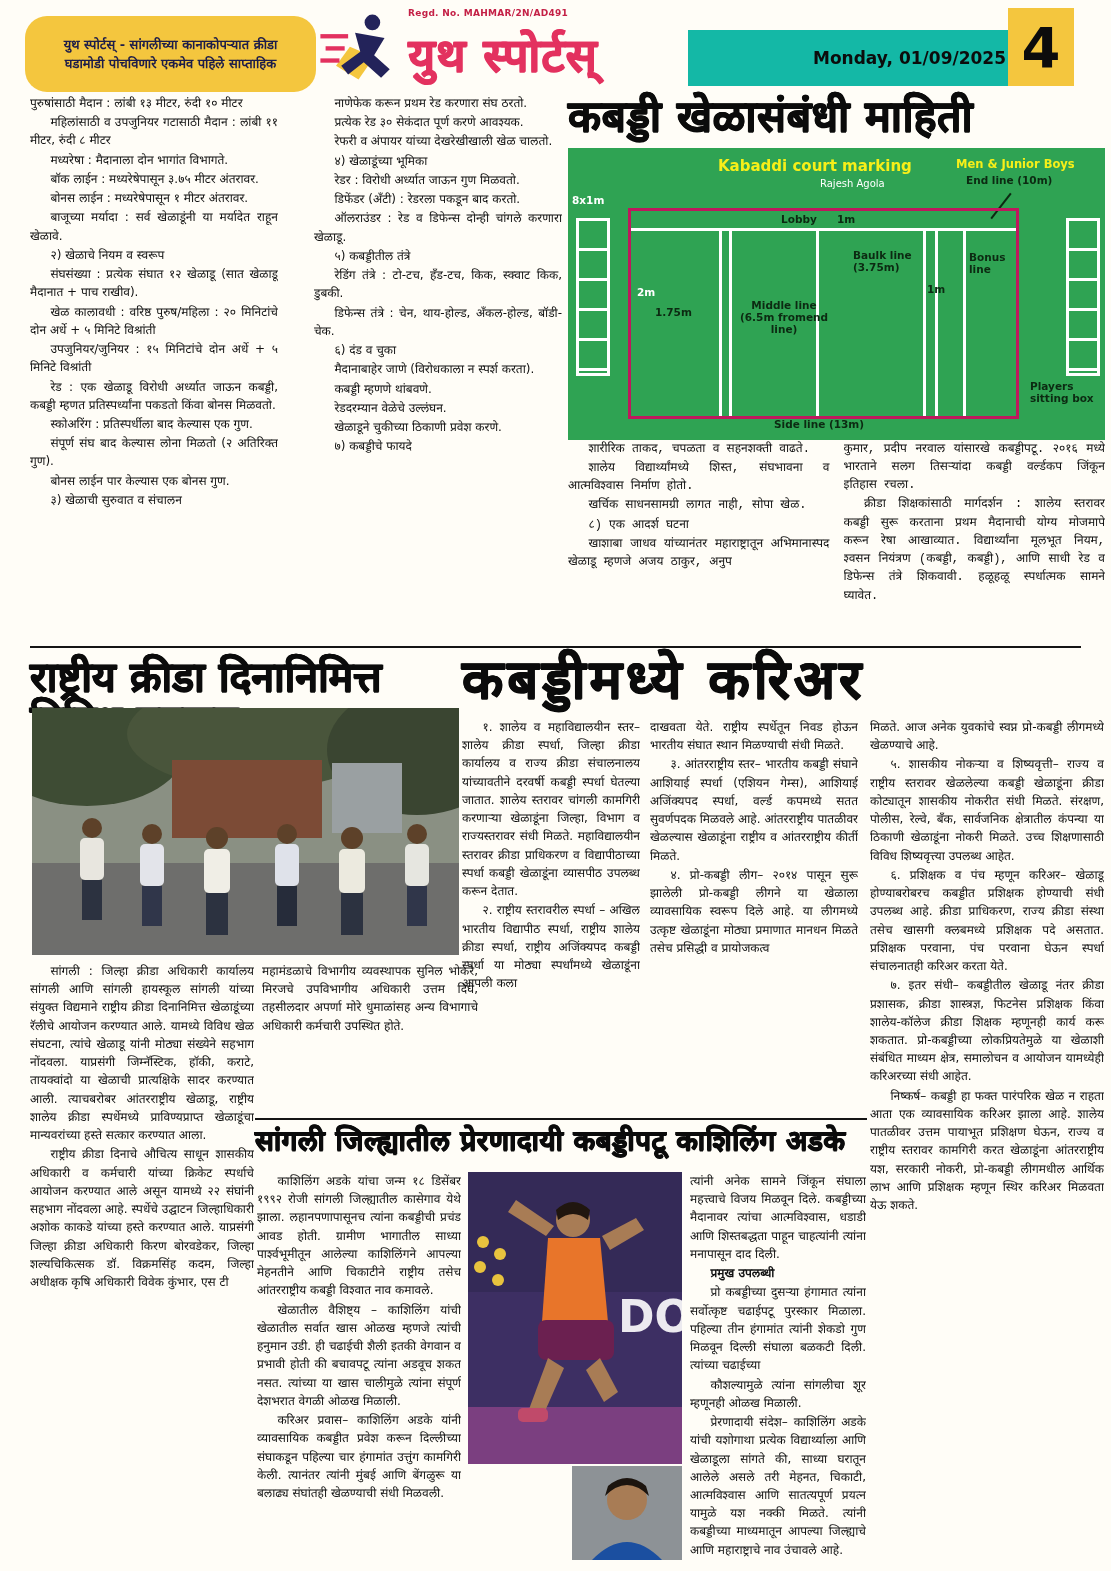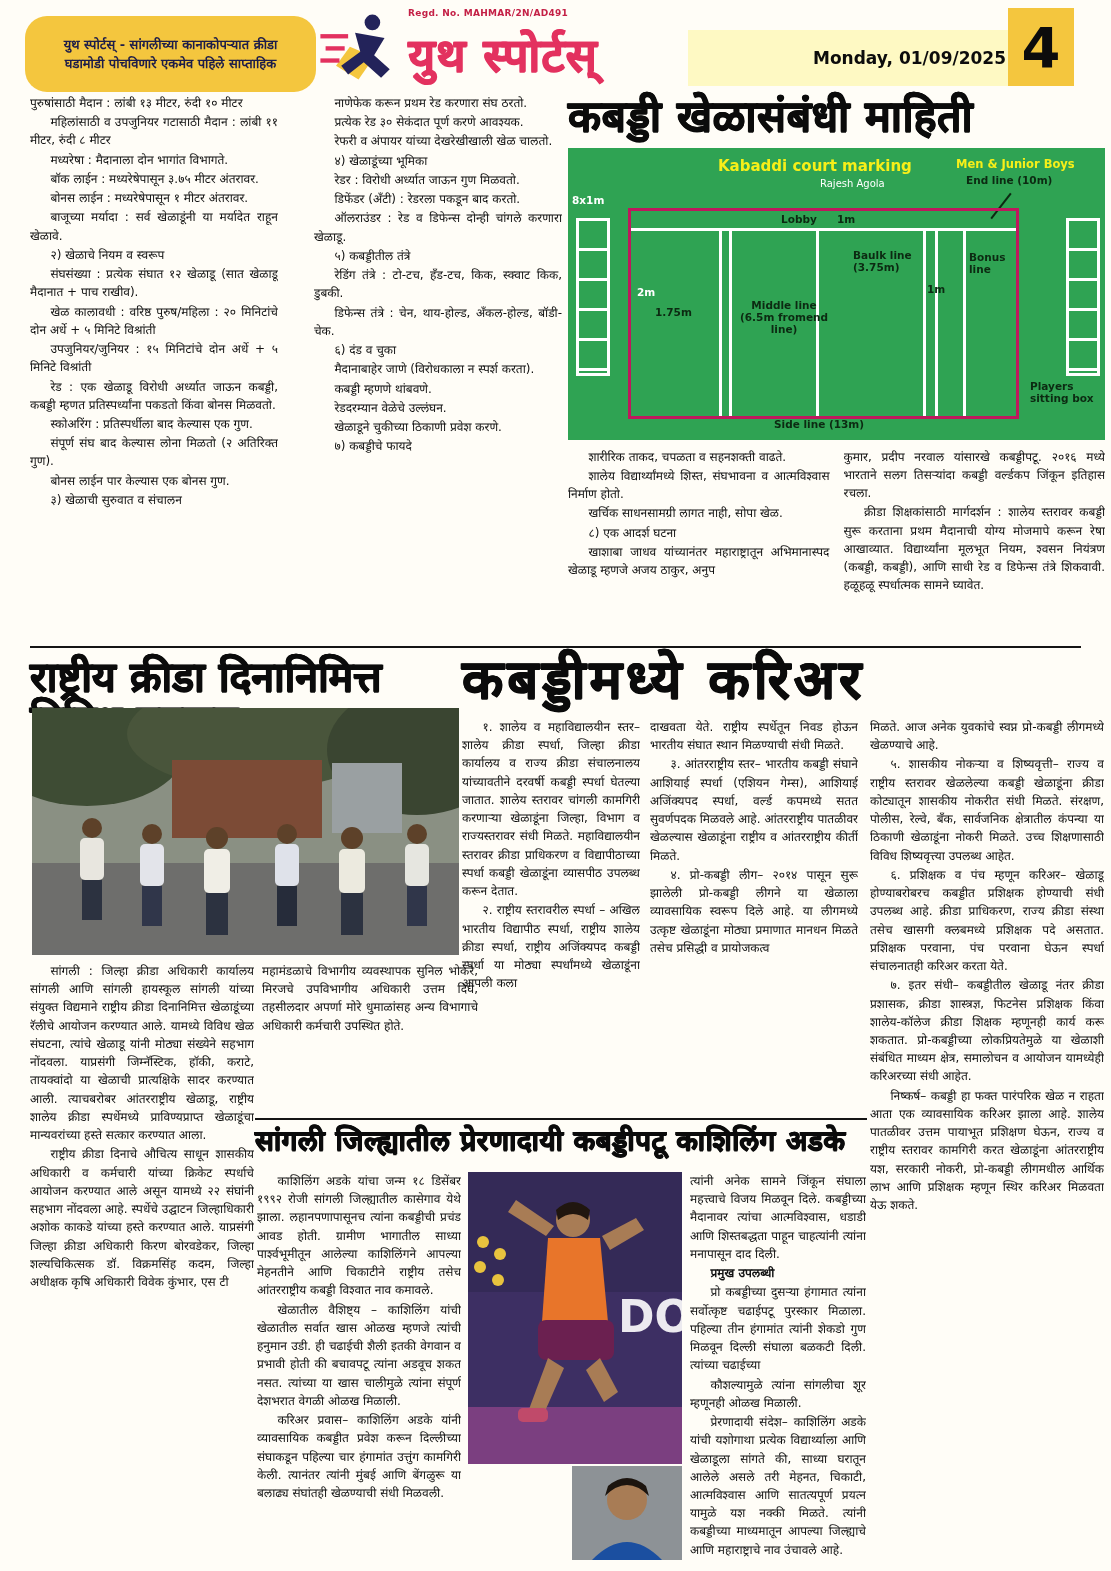--- a/index.html
+++ b/index.html
@@ -9,21 +9,21 @@
     font-family:"DejaVu Sans",sans-serif;color:#111;
     outline:1px solid #9a9a94;
   }
   .abs{position:absolute;}
   
   .tag-box{background:#f4c63e;color:#1d1d49;font-weight:bold;font-size:13px;
     line-height:1.5;text-align:center;display:flex;flex-direction:column;justify-content:center;padding:4px 8px;}
   .regd{color:#c42046;font-size:9px;font-weight:bold;letter-spacing:.3px;}
   .masthead-title{color:#e3315f;font-size:46px;font-weight:900;letter-spacing:1px;
     text-shadow:1px 0 0 #e3315f,0 1px 0 #e3315f;white-space:nowrap;}
-  .date-box{background:#fef9c3;display:flex;align-items:center;justify-content:flex-end;
+  .date-box{background:#14b8a6;display:flex;align-items:center;justify-content:flex-end;
     font-weight:bold;font-size:17px;padding-right:14px;color:#0c0c0c;}
   .num-box{background:#f4c63e;display:flex;align-items:center;justify-content:center;
     font-weight:900;font-size:56px;color:#0c0c0c;}
   
   .hl{color:#0b0b0b;font-weight:900;line-height:1.04;
     text-shadow:.6px 0 0 currentColor,-.6px 0 0 currentColor,0 .5px 0 currentColor;}
   .hl1{font-size:43px;letter-spacing:.5px;}
   .hl2{font-size:41px;}
   .hl3{font-size:54px;letter-spacing:4px;}
   .hl4{font-size:28px;letter-spacing:.5px;}
@@ -150,21 +150,21 @@
       </div>
 
       <div class="lab w" style="left:4px;top:46px;">8x1m</div>
       <div class="sitbox" style="left:8px;top:70px;width:28px;height:152px;"></div>
       <div class="lab w" style="left:26px;top:138px;padding-left:43px;">2m</div>
       <div class="sitbox" style="left:498px;top:70px;width:28px;height:152px;"></div>
       <div class="lab" style="left:462px;top:232px;width:72px;">Players sitting box</div>
       <div class="lab" style="left:206px;top:270px;">Side line (13m)</div>
     </div>
 
-    <div class="twocol" style="margin-top:8px;height:190px;">
+    <div class="twocol" style="height:190px;font-family:Liberation Mono, monospace;">
       <div class="col">
           <p>शारीरिक ताकद, चपळता व सहनशक्ती वाढते.</p>
           <p>शालेय विद्यार्थ्यांमध्ये शिस्त, संघभावना व आत्मविश्वास निर्माण होतो.</p>
           <p>खर्चिक साधनसामग्री लागत नाही, सोपा खेळ.</p>
           <p>८) एक आदर्श घटना</p>
           <p>खाशाबा जाधव यांच्यानंतर महाराष्ट्रातून अभिमानास्पद खेळाडू म्हणजे अजय ठाकुर, अनुप</p>
         </div>
       <div class="col flush-first">
           <p>कुमार, प्रदीप नरवाल यांसारखे कबड्डीपटू. २०१६ मध्ये भारताने सलग तिसऱ्यांदा कबड्डी वर्ल्डकप जिंकून इतिहास रचला.</p>
           <p>क्रीडा शिक्षकांसाठी मार्गदर्शन : शालेय स्तरावर कबड्डी सुरू करताना प्रथम मैदानाची योग्य मोजमापे करून रेषा आखाव्यात. विद्यार्थ्यांना मूलभूत नियम, श्वसन नियंत्रण (कबड्डी, कबड्डी), आणि साधी रेड व डिफेन्स तंत्रे शिकवावी. हळूहळू स्पर्धात्मक सामने घ्यावेत.</p>

